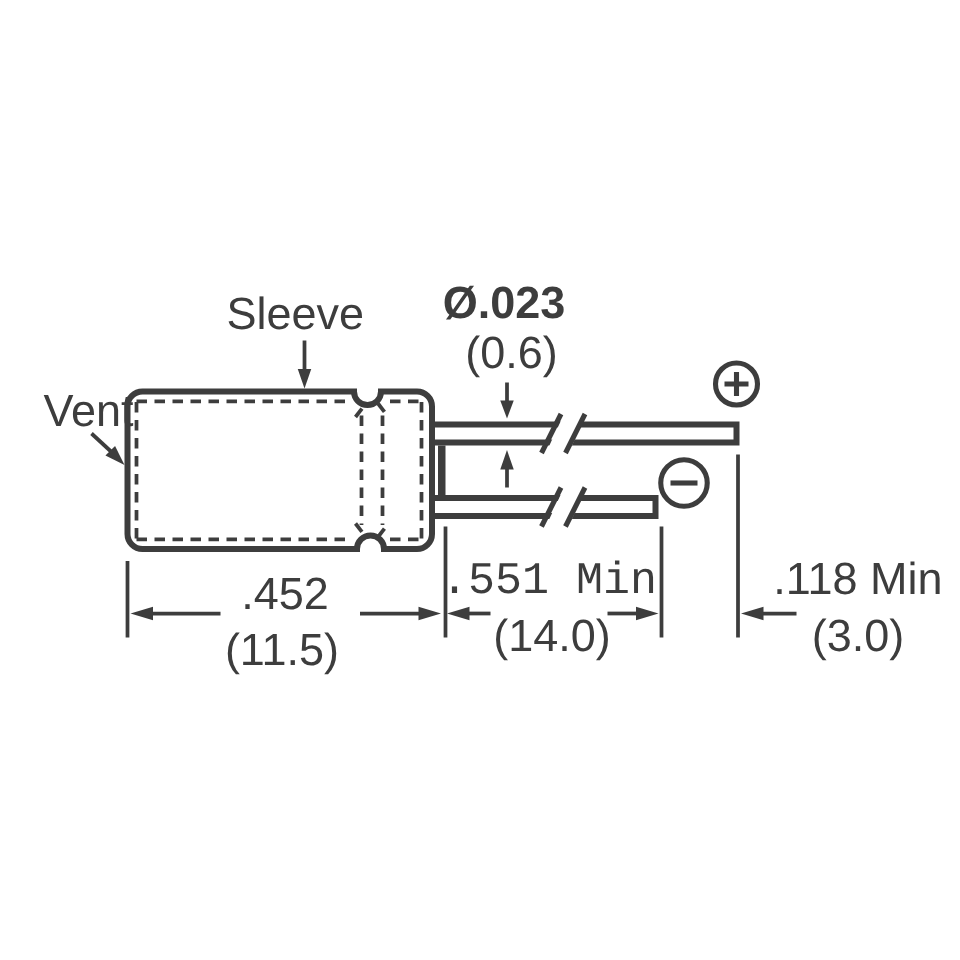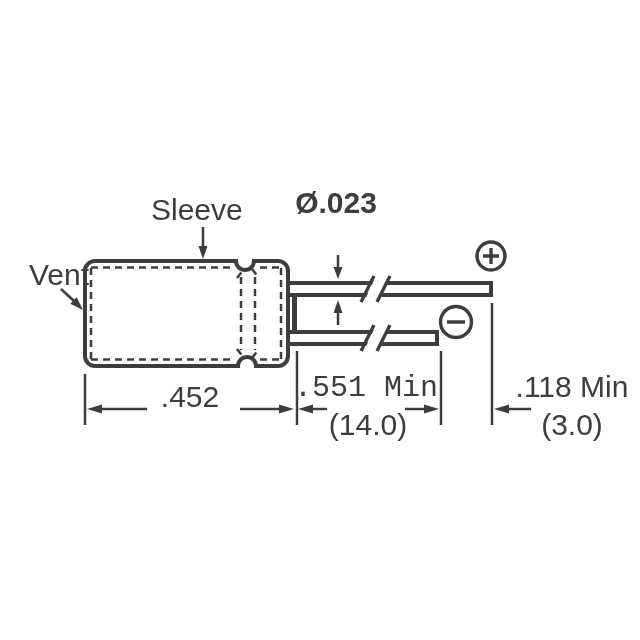--- a/index.html
+++ b/index.html
@@ -124,22 +124,24 @@
       <path class="s s2" d="M508 409 H531"></path>
       <polygon class="solidfill" points="494,409 509,404.5 509,413.5"></polygon>
     </g>
   </svg>
 
   <div class="lbl" style="left:4px; top:260px;margin-left:25px;">Vent</div>
 
   <div class="lbl" style="left:151px; top:195px;">Sleeve</div>
 
   <div class="lbl ctr" style="left:256px; top:188px;font-weight:bold;">Ø.023</div>
+  <div class="lbl ctr" style="left:261px; top:221px;">(0.6)</div>
 
   <div class="lbl ctr" style="left:110px; top:382px;">.452</div>
+  <div class="lbl ctr" style="left:108px; top:419px;">(11.5)</div>
 
   <div class="lbl ctr" style="left:286px; top:373px;font-family:Liberation Mono, monospace;">.551 Min</div>
   <div class="lbl ctr" style="left:288px; top:410px;">(14.0)</div>
 
   <div class="lbl ctr" style="left:492px; top:372px;">.118 Min</div>
   <div class="lbl ctr" style="left:492px; top:410px;">(3.0)</div>
 
 </div>
 
 </body></html>

